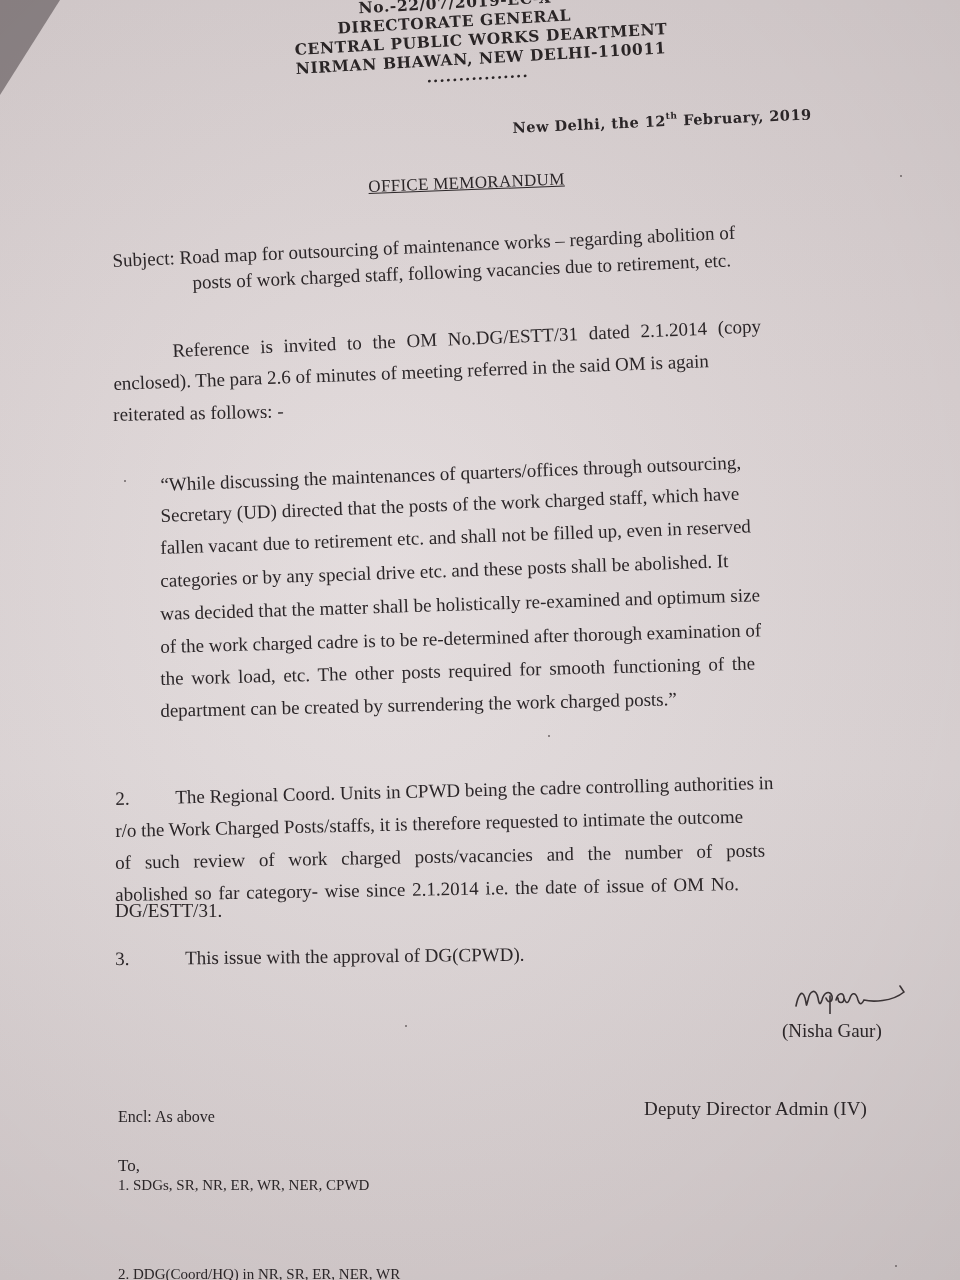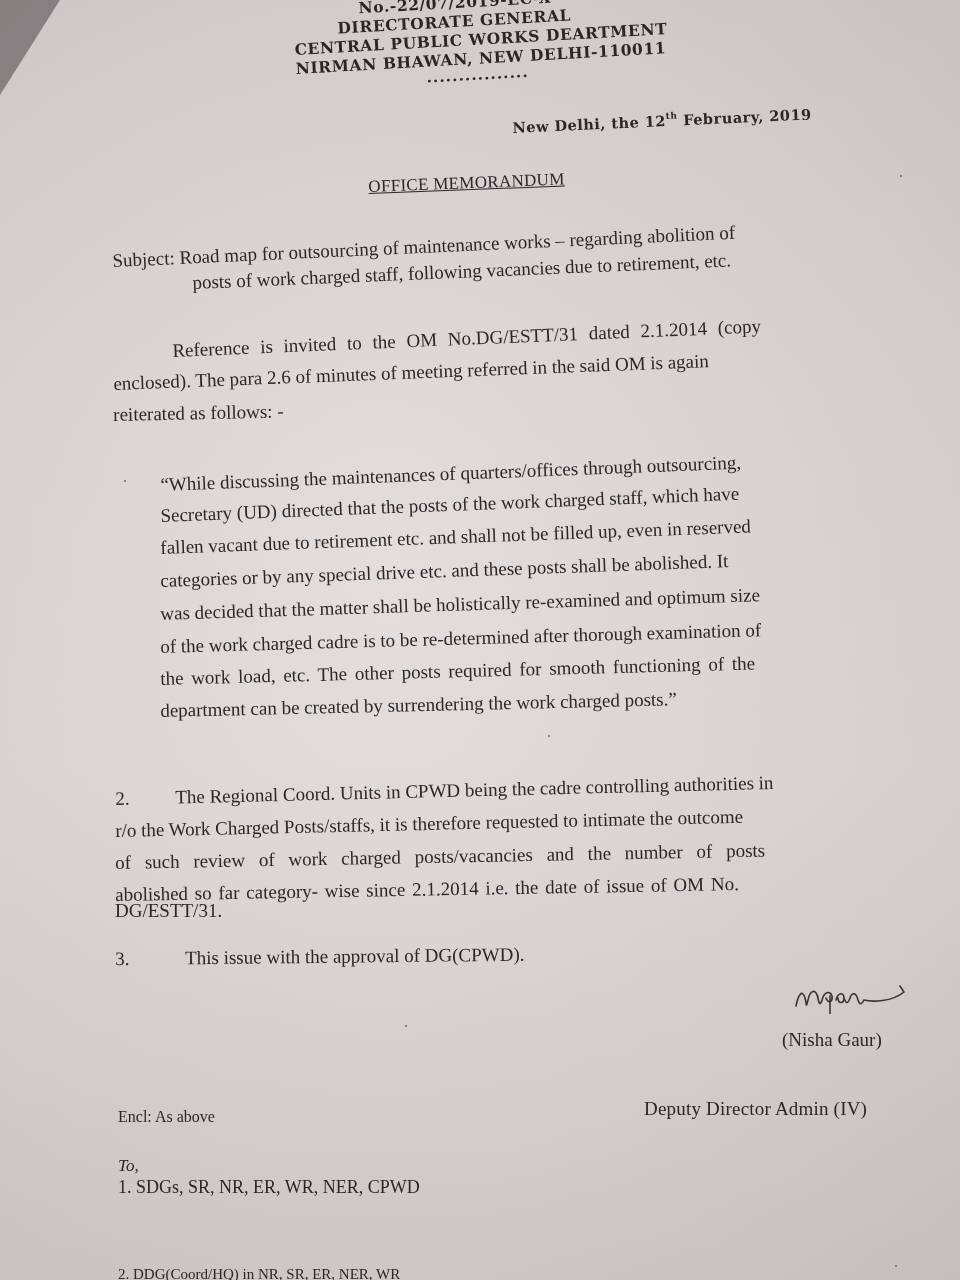--- a/index.html
+++ b/index.html
@@ -99,26 +99,26 @@
     .p2-4 { top: 884px; transform: rotate(-1.0deg); word-spacing: 2px; }
     .p2 .num { display: inline-block; width: 60px; }
 
     .p3 { left: 115px; top: 948px; font-size: 19px; transform: rotate(-0.6deg); transform-origin: left top; }
     .p3 .num { display: inline-block; width: 70px; }
 
     .signature {
       left: 792px; top: 978px;
       width: 120px; height: 36px;
     }
-    .signer-name { left: 782px; top: 1020px; font-size: 19px; margin-top: 9px; }
+    .signer-name { left: 782px; top: 1020px; font-size: 19px; }
     .signer-title { left: 644px; top: 1058px; font-size: 19px; letter-spacing: 0.2px; margin-top: 40px; }
 
     .encl { left: 118px; top: 1108px; font-size: 16px; }
-    .to-label { left: 118px; top: 1156px; font-size: 17px; font-style: italic; }
-    .to-item-1 { left: 118px; top: 1177px; font-size: 18px; }
+    .to-label { left: 118px; top: 1156px; font-size: 17px; }
+    .to-item-1 { left: 118px; top: 1177px; font-size: 15px; }
     .to-item-2 { left: 118px; top: 1266px; font-size: 15px; }
 
     .speck { position: absolute; width: 2px; height: 2px; background: #6d6466; border-radius: 1px; }
   </style>
 </head>
 <body>
 
 <div class="corner-shadow"></div>
 <div class="page-shade"></div>
 

